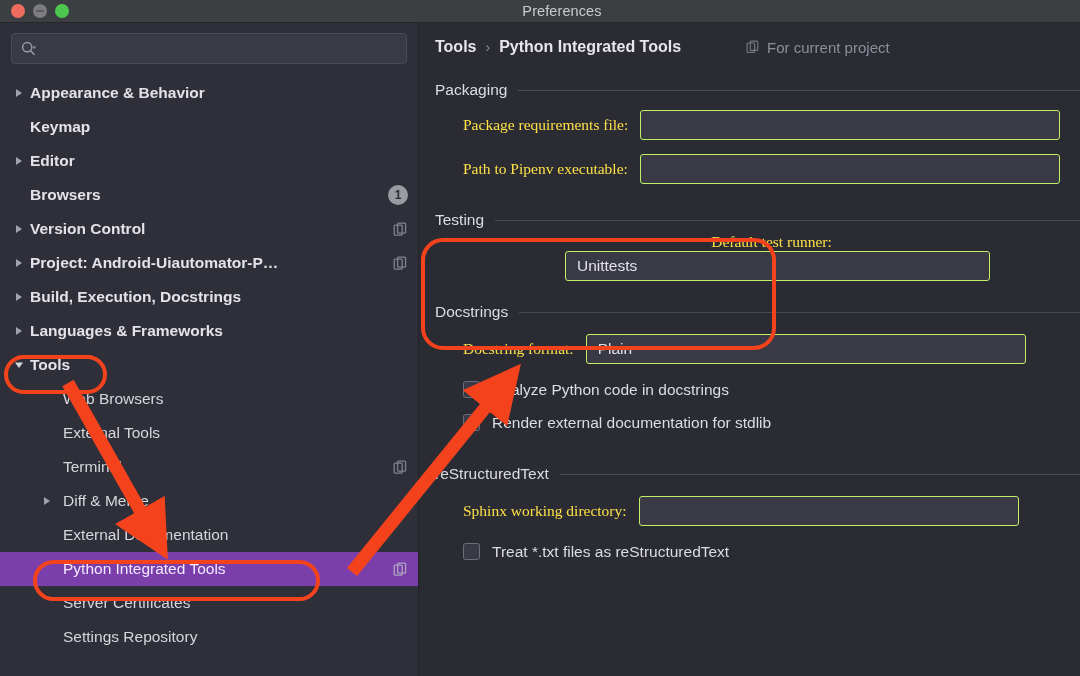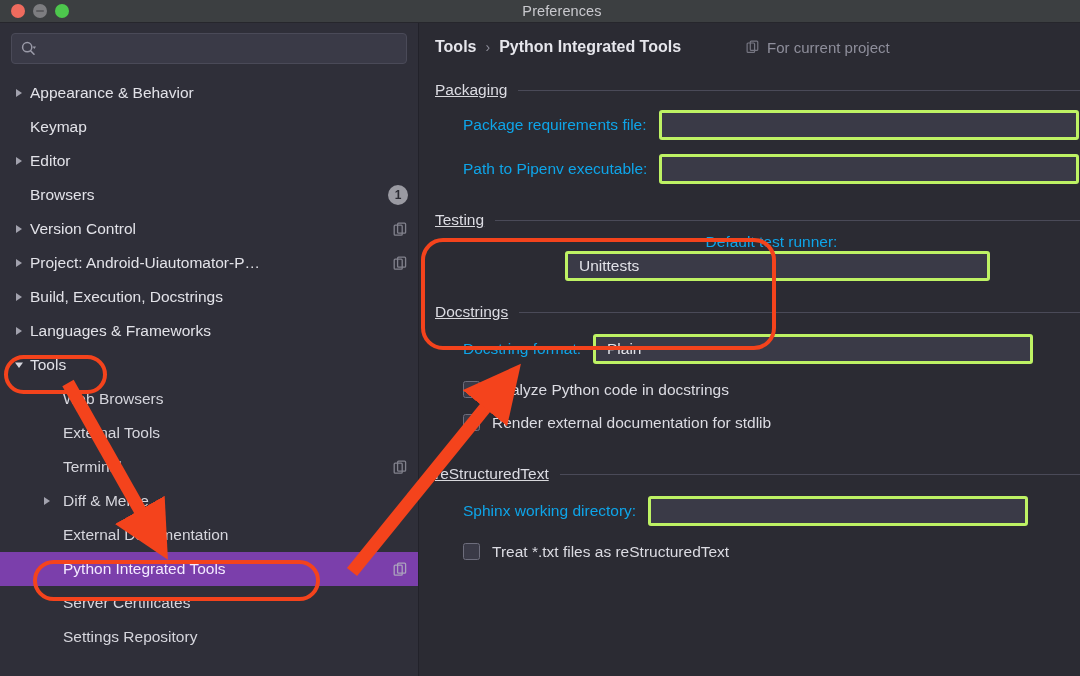--- a/index.html
+++ b/index.html
@@ -60,21 +60,21 @@
     position:relative; display:flex; align-items:center;
     height:34px; padding-left:14px; padding-right:10px;
     cursor:default;
   }
   .node .twisty {
     width:16px; flex:0 0 16px; display:flex; align-items:center;
     justify-content:flex-start; color:#9a9aa6; font-size:9px;
   }
   .node .twisty svg { display:block; }
   .node .label { font-size:15.5px; color:#e2e2e8; white-space:nowrap; }
-  .node.lvl0 .label { font-weight:normal; }
+  .node.lvl0 .label { font-weight:bold; }
   .node.lvl0 { padding-left:14px; }
   .node.lvl1 { padding-left:63px; }
   .node.lvl1 .twisty { position:absolute; left:42px; }
   .node.lvl1 .label { font-weight:normal; color:#d6d6dd; }
   .node .spacer { flex:1; }
   .node .trail { display:flex; align-items:center; gap:6px; }
 
   .badge {
     display:inline-flex; align-items:center; justify-content:center;
     min-width:20px; height:20px; padding:0 6px; border-radius:10px;
@@ -98,30 +98,30 @@
   .crumb { color:#e6e6ec; font-weight:bold; }
   .crumb-sep { color:#8d8d99; font-size:14px; }
   .crumb-note {
     margin-left:56px; display:flex; align-items:center; gap:7px;
     color:#8e8e9b; font-size:15px; font-weight:normal;
   }
   .crumb-note .copy-icon { opacity:.75; width:14px; height:14px; }
 
   .section-head {
     display:flex; align-items:center; gap:11px;
-    padding:0 0 0 15px; height:26px; margin-top:6px;text-decoration:underline;
+    padding:0 0 0 15px; height:26px; margin-top:6px;
   }
   .section-title { font-size:15.5px; color:#dcdce3; white-space:nowrap; }
   .section-rule { flex:1; height:1px; background:#4a4a58; margin-right:0; }
 
   .field-row { display:flex; align-items:center; height:44px; padding-left:43px; }
-  .field-label { font-size:15.5px; color:#0ea5e9; white-space:nowrap; }
+  .field-label { font-size:15.5px; color:#fde047; white-space:nowrap;font-family:Liberation Serif, serif; }
   .field-input {
     margin-left:auto; height:30px; background:#3a3a47;
-    border:3px solid #bef264; border-radius:3px;
+    border:1px solid #bef264; border-radius:3px;
   }
   .fi-pkg { width:420px; margin-left:12px; }
   .fi-combo {
     display:flex; align-items:center; padding-left:11px;
     font-size:15.5px; color:#e2e2e8; white-space:nowrap;
   }
   .fi-runner { width:425px; margin-left:12px; }
   .fi-doc    { width:440px; margin-left:12px; }
   .fi-sphinx { width:380px; margin-left:12px; }
 

